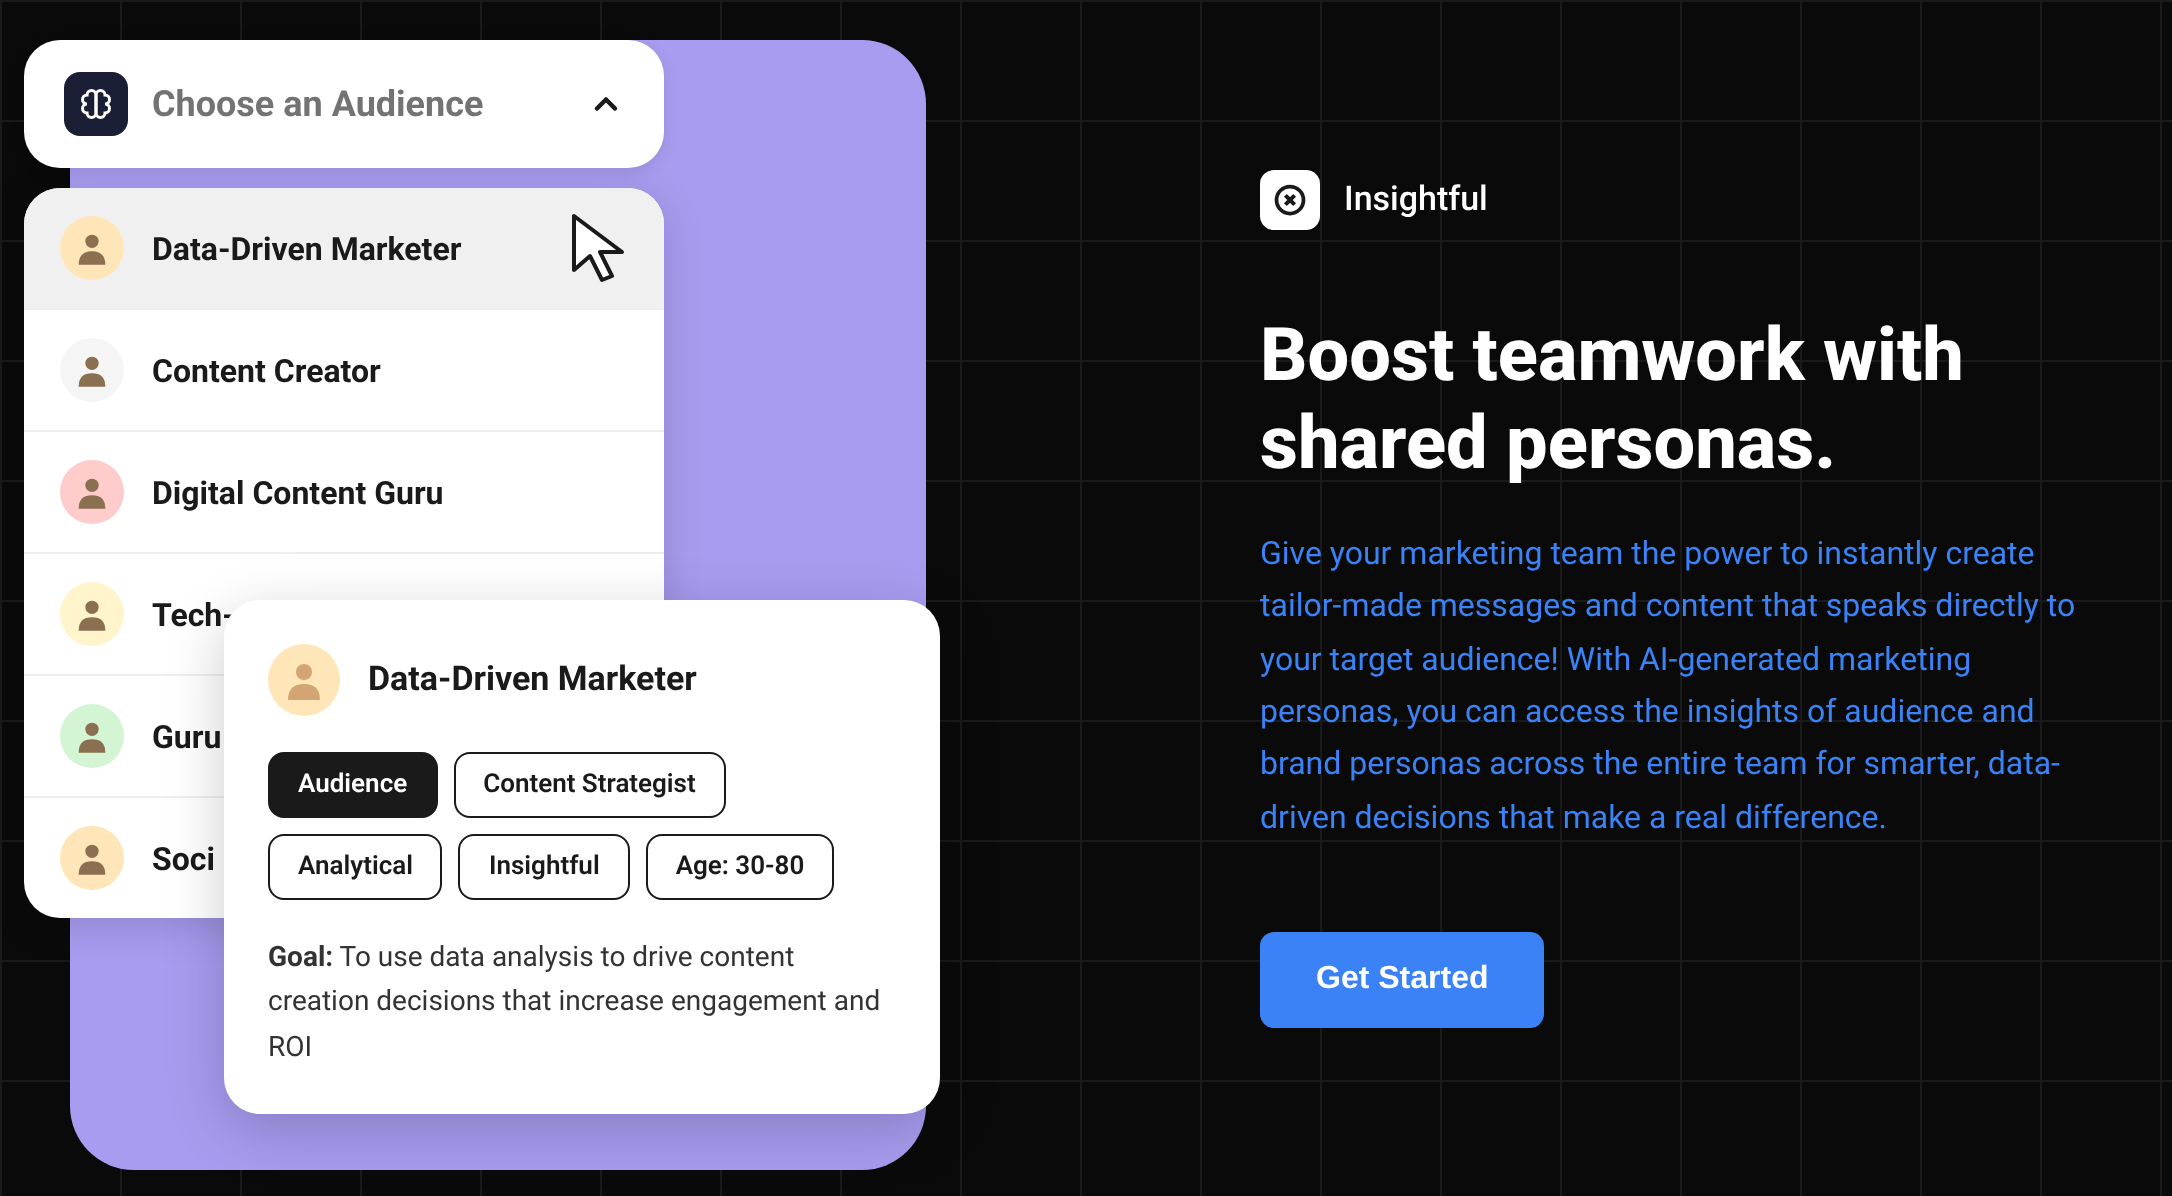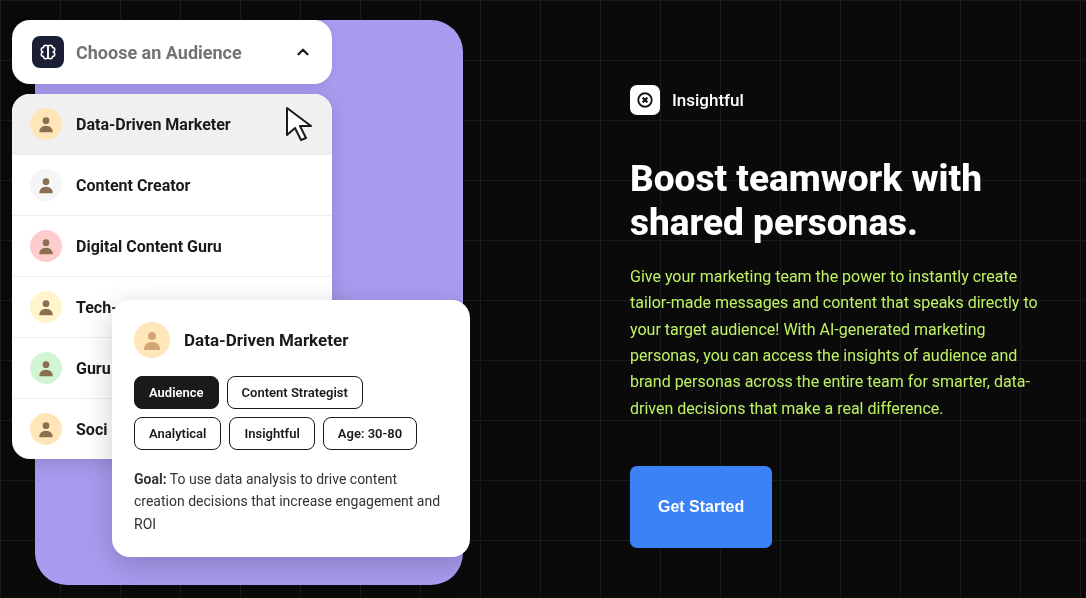--- a/index.html
+++ b/index.html
@@ -200,31 +200,31 @@
       font-weight: 500;
     }
     .headline {
       color: #fff;
       font-size: 37px;
       font-weight: 800;
       line-height: 1.2;
       margin-bottom: 18px;
     }
     .description {
-      color: #bef264;
+      color: #3b82f6;
       font-size: 16px;
       line-height: 1.65;
       margin-bottom: 44px;
       max-width: 440px;
     }
     .cta-button {
       background: #3b82f6;
       color: #fff;
       border: none;
-      padding: 32px 28px;
+      padding: 15px 28px;
       font-size: 16px;
       font-weight: 600;
       border-radius: 7px;
       cursor: pointer;
     }
   </style>
 </head>
 <body>
 
 <div class="grid-bg"></div>

